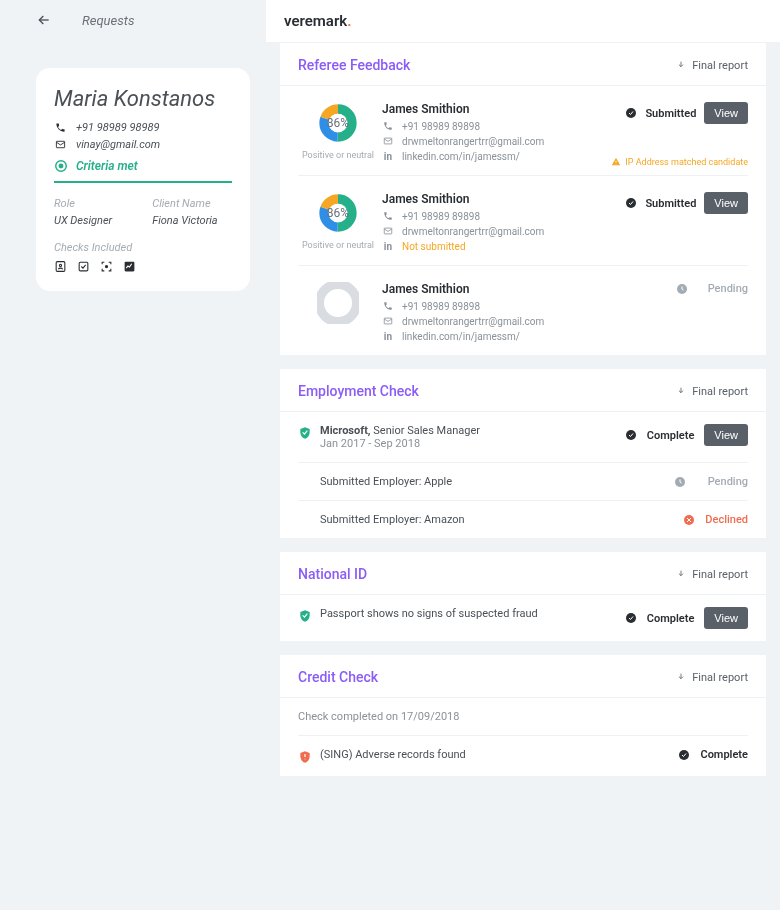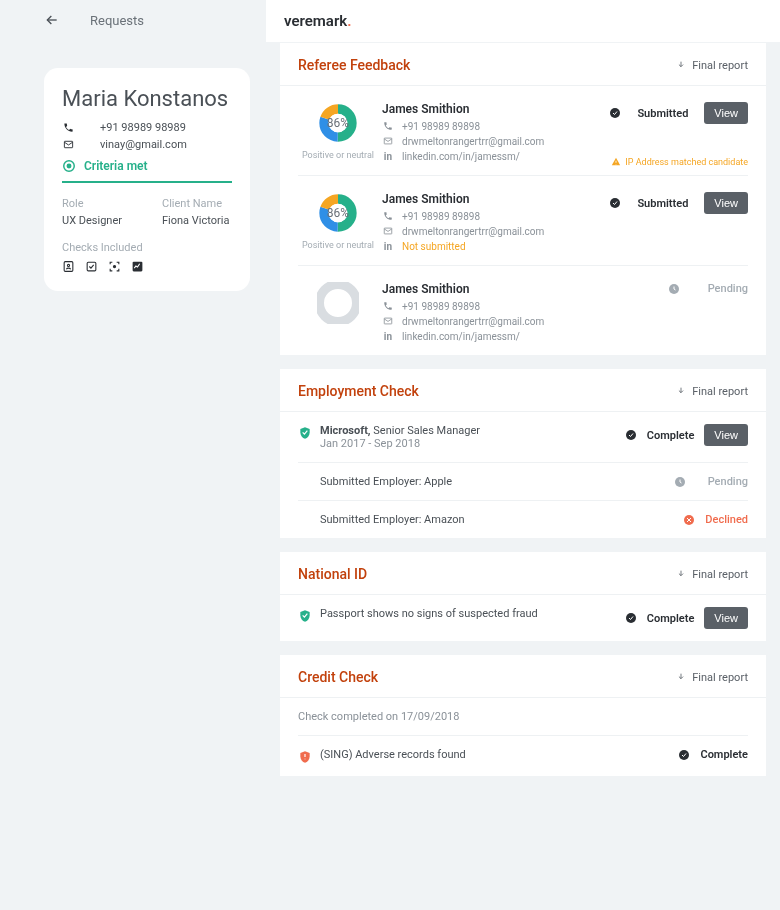--- a/index.html
+++ b/index.html
@@ -1,55 +1,55 @@
 <!DOCTYPE html>
 <html><head>
 <meta charset="utf-8">
 <style>
   * { box-sizing: border-box; margin: 0; padding: 0; }
   body { font-family: -apple-system, BlinkMacSystemFont, "Segoe UI", Roboto, Arial, sans-serif; background: #f0f3f5; color: #2a2e33; width: 780px; height: 910px; overflow: hidden; font-size: 12px; }
   .app { display: flex; }
   
-  .side { width: 266px; padding: 0 0 0 16px; }
+  .side { width: 266px; padding: 0 0 0 8px; font-style: italic; }
   .side-top { display: flex; align-items: center; gap: 30px; padding: 12px 28px 12px 28px; }
   .back svg { width: 16px; height: 16px; }
   .side-title { font-size: 13px; color: #6a7178; font-weight:400; }
   .card { background: #fff; margin: 28px 16px 0 28px; padding: 18px 18px 18px 18px; border-radius: 14px; }
   .name { font-size: 22px; color: #4a5056; font-weight: 400; margin-bottom: 10px; }
-  .contact-row { display: flex; align-items: center; gap: 26px; font-size: 11px; color: #4a5056; margin-bottom: 4px; }
+  .contact-row { display: flex; align-items: center; gap: 10px; font-size: 11px; color: #4a5056; margin-bottom: 4px; }
   .criteria { display:flex;align-items:center;gap:8px;color:#26b08a;font-size:12px;font-weight:600;margin-top:8px;padding-bottom:8px;border-bottom:2px solid #26b08a; }
   .meta { display:flex; gap:40px; margin-top:14px; }
   .meta-label { font-size:11px; color:#a4acb3; margin-bottom:4px; }
   .meta-val { font-size:11px; color:#4a5056; }
   .checks-label { font-size:11px; color:#a4acb3; margin-top:14px; margin-bottom:6px; }
   .check-icons { display:flex; gap:10px; }
   .check-icons span { font-size:14px; color:#2a2e33; }
   
   .main { flex:1; background:#fff; }
   .brand-bar { background:#fff; padding:12px 18px 12px 18px; border-bottom:1px solid #f0f3f5;}
   .brand { font-size:15px; font-weight:600; color:#2a2e33; }
   .brand .dot { color:#f06c4e; }
   .share { display:flex; justify-content:flex-end; align-items:center; gap:6px; padding:10px 30px; background:#f0f3f5; font-size:12px; color:#4a5056;}
   .content { background:#f0f3f5; padding:0 14px 20px 14px; }
   .panel { background:#fff; margin-bottom:14px; padding:0; }
   .panel-head { display:flex; justify-content:space-between; align-items:center; padding:14px 18px 12px 18px; border-bottom:1px solid #eef1f3; }
-  .panel-title { font-size:14px; color:#c2410c; font-weight:500; }
+  .panel-title { font-size:14px; color:#8b5cf6; font-weight:500; }
   .final { display:flex; align-items:center; gap:6px; font-size:11px; color:#5a6067; }
   .panel-body { padding:0 18px; }
   .ref-row { display:flex; align-items:flex-start; padding:16px 0 10px 0; border-bottom:1px solid #eef1f3; position:relative; }
   .ref-row:last-child { border-bottom:none; }
   .donut-wrap { width:80px; text-align:center; }
   .donut { width:42px; height:42px; margin:0 auto; position:relative; }
   .donut-pct { position:absolute; inset:0; display:flex; align-items:center; justify-content:center; font-size:12px; color:#6a7178; }
   .donut-cap { font-size:9px; color:#a4acb3; margin-top:6px; }
   .ref-info { flex:1; padding-left:4px; }
   .ref-name { font-size:12px; font-weight:600; color:#2a2e33; margin-bottom:4px; }
   .ref-line { display:flex; align-items:center; gap:8px; font-size:10px; color:#8a9198; margin-bottom:3px; }
   .ref-line.orange { color:#f5a623; }
-  .ref-right { display:flex; align-items:center; gap:16px; }
+  .ref-right { display:flex; align-items:center; gap:8px; }
   .status-lbl { font-size:11px; font-weight:600; color:#2a2e33; }
   .status-lbl.muted { color:#a4acb3; font-weight:500;margin-left:12px; }
   .btn { background:#5a6067; color:#fff; font-size:11px; padding:5px 10px; border:none; border-radius:3px; cursor:pointer; }
   .warn { position:absolute; bottom:8px; right:0; display:flex; align-items:center; gap:4px; font-size:9px; color:#f5a623; }
   .emp-row { display:flex; align-items:flex-start; padding:12px 0; border-bottom:1px solid #eef1f3; }
   .emp-row:last-child { border-bottom:none; }
   .shield { width:22px; display:flex; align-items:flex-start; padding-top:2px;}
   .emp-main { flex:1; font-size:11px; color:#4a5056;}
   .emp-main .muted { color:#8a9198; }
   .emp-right { display:flex; align-items:center; gap:10px; }

